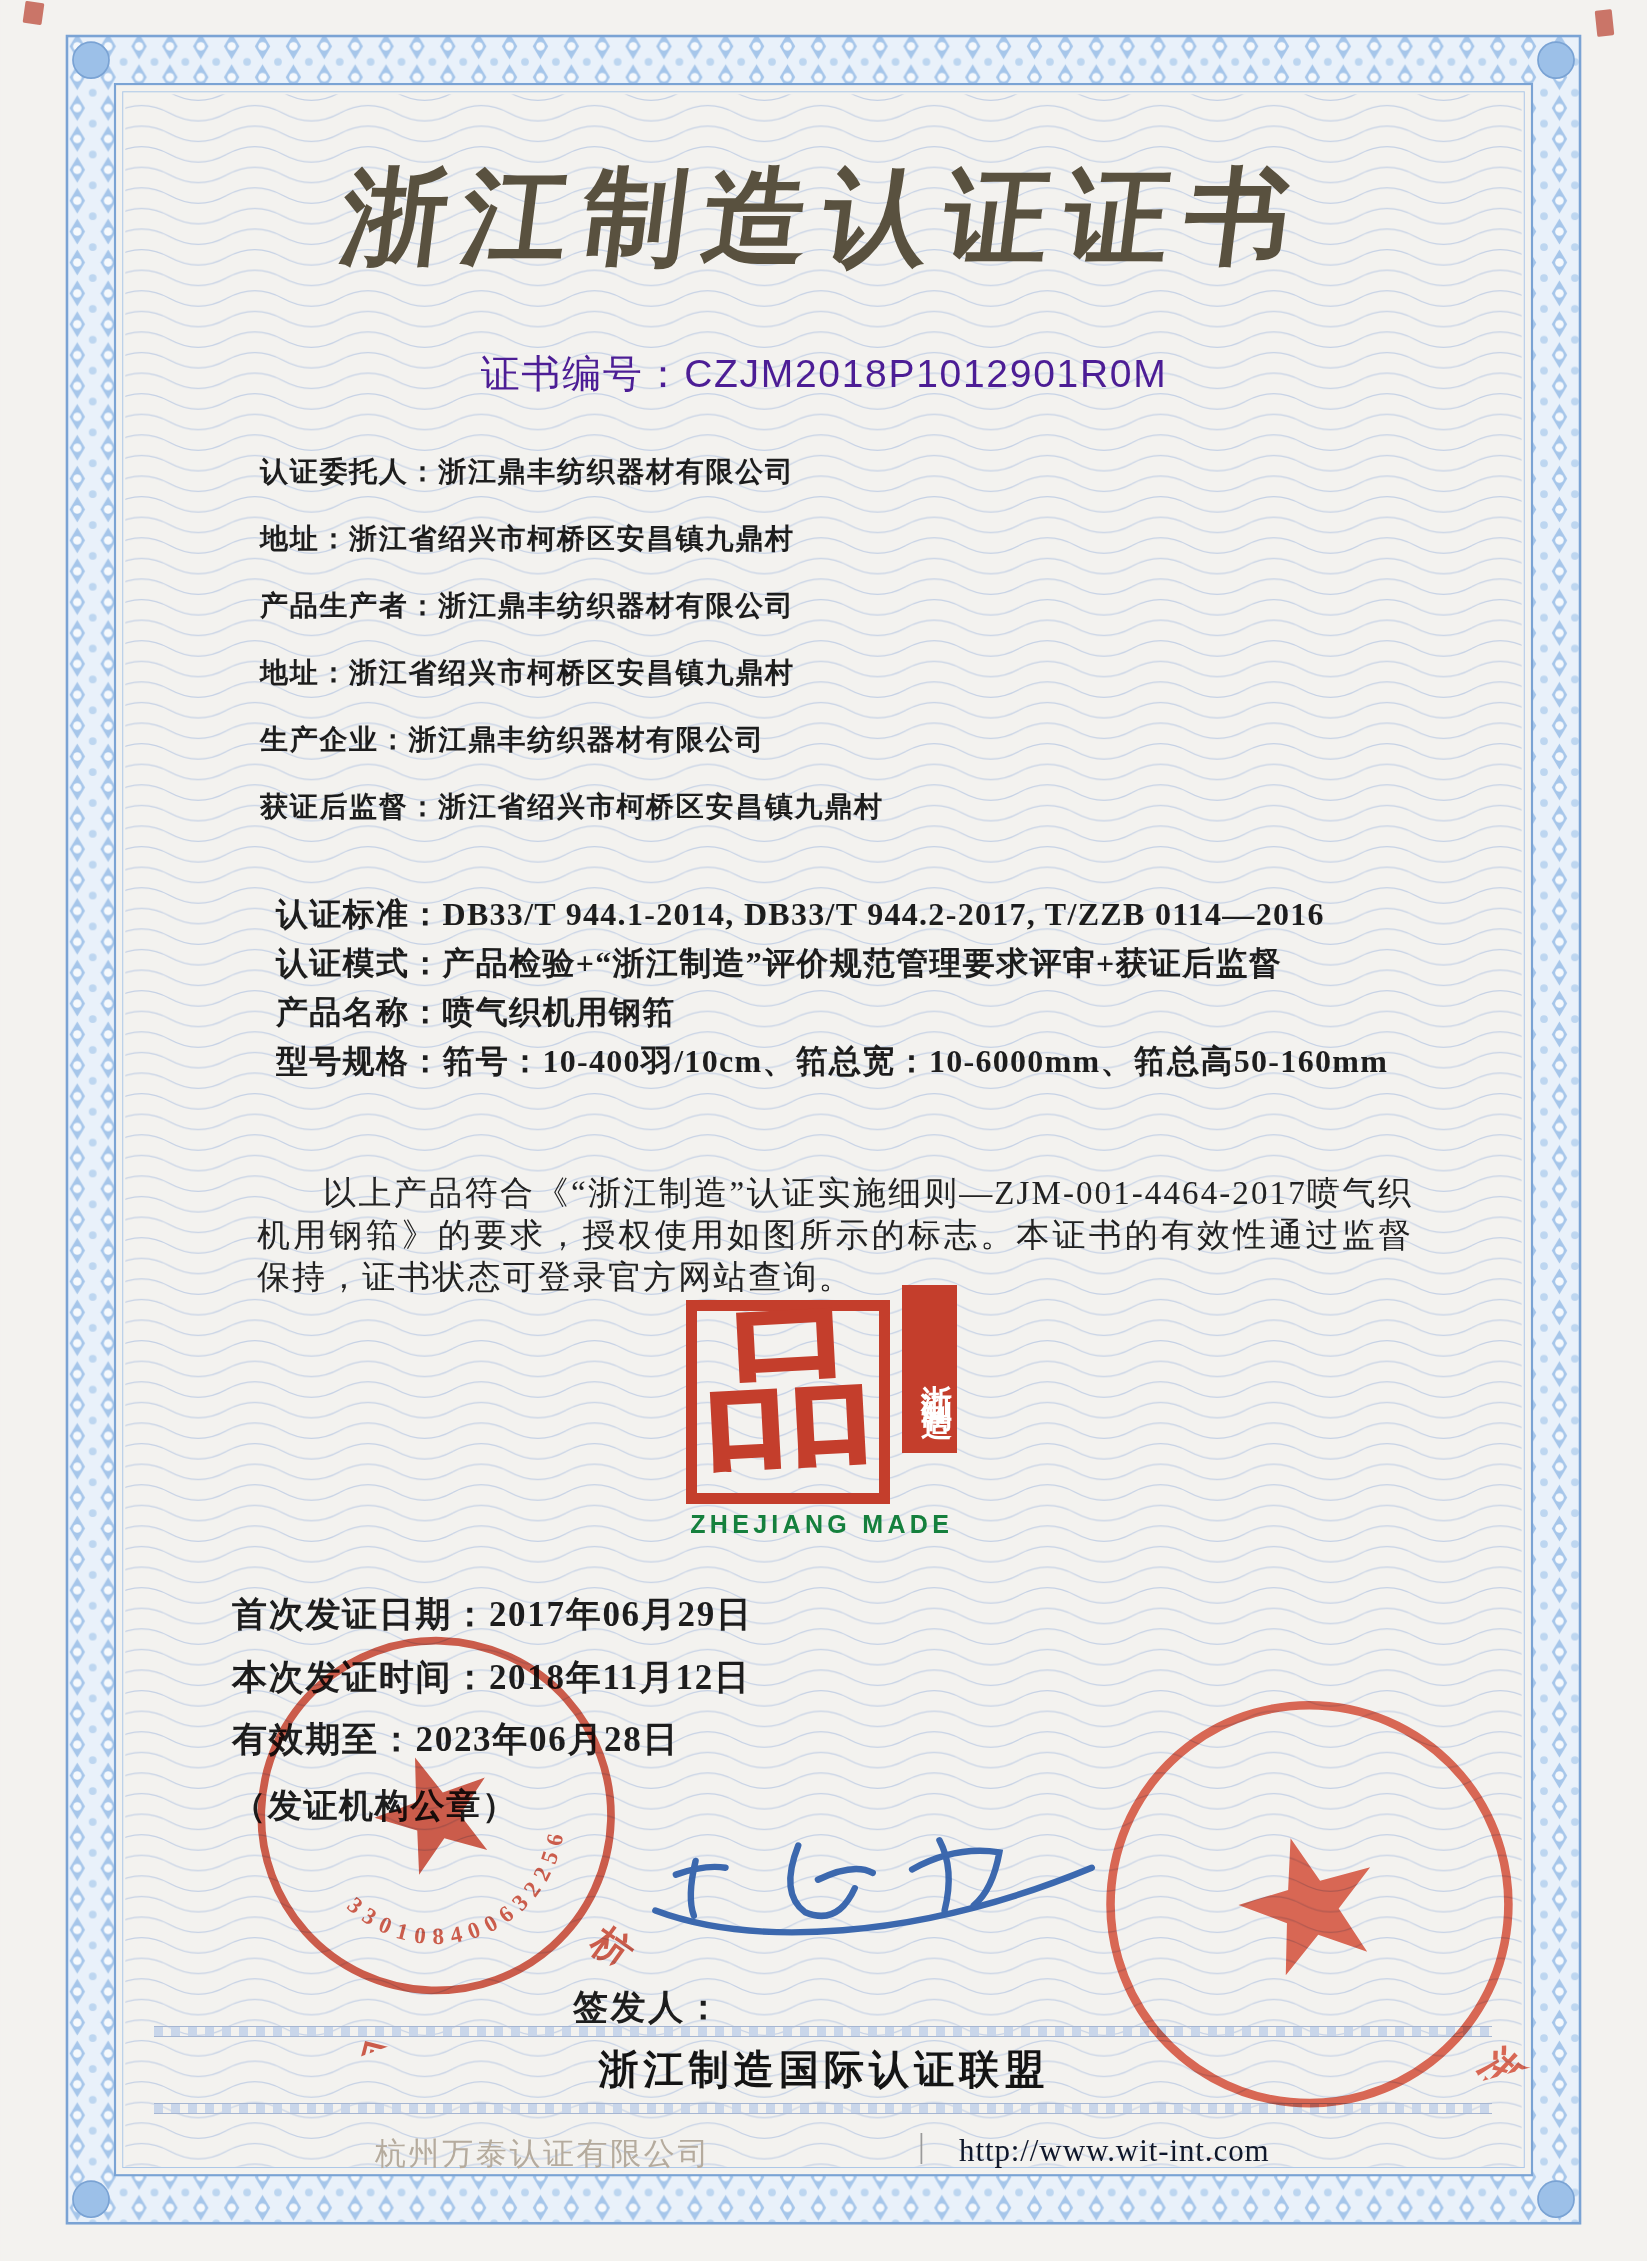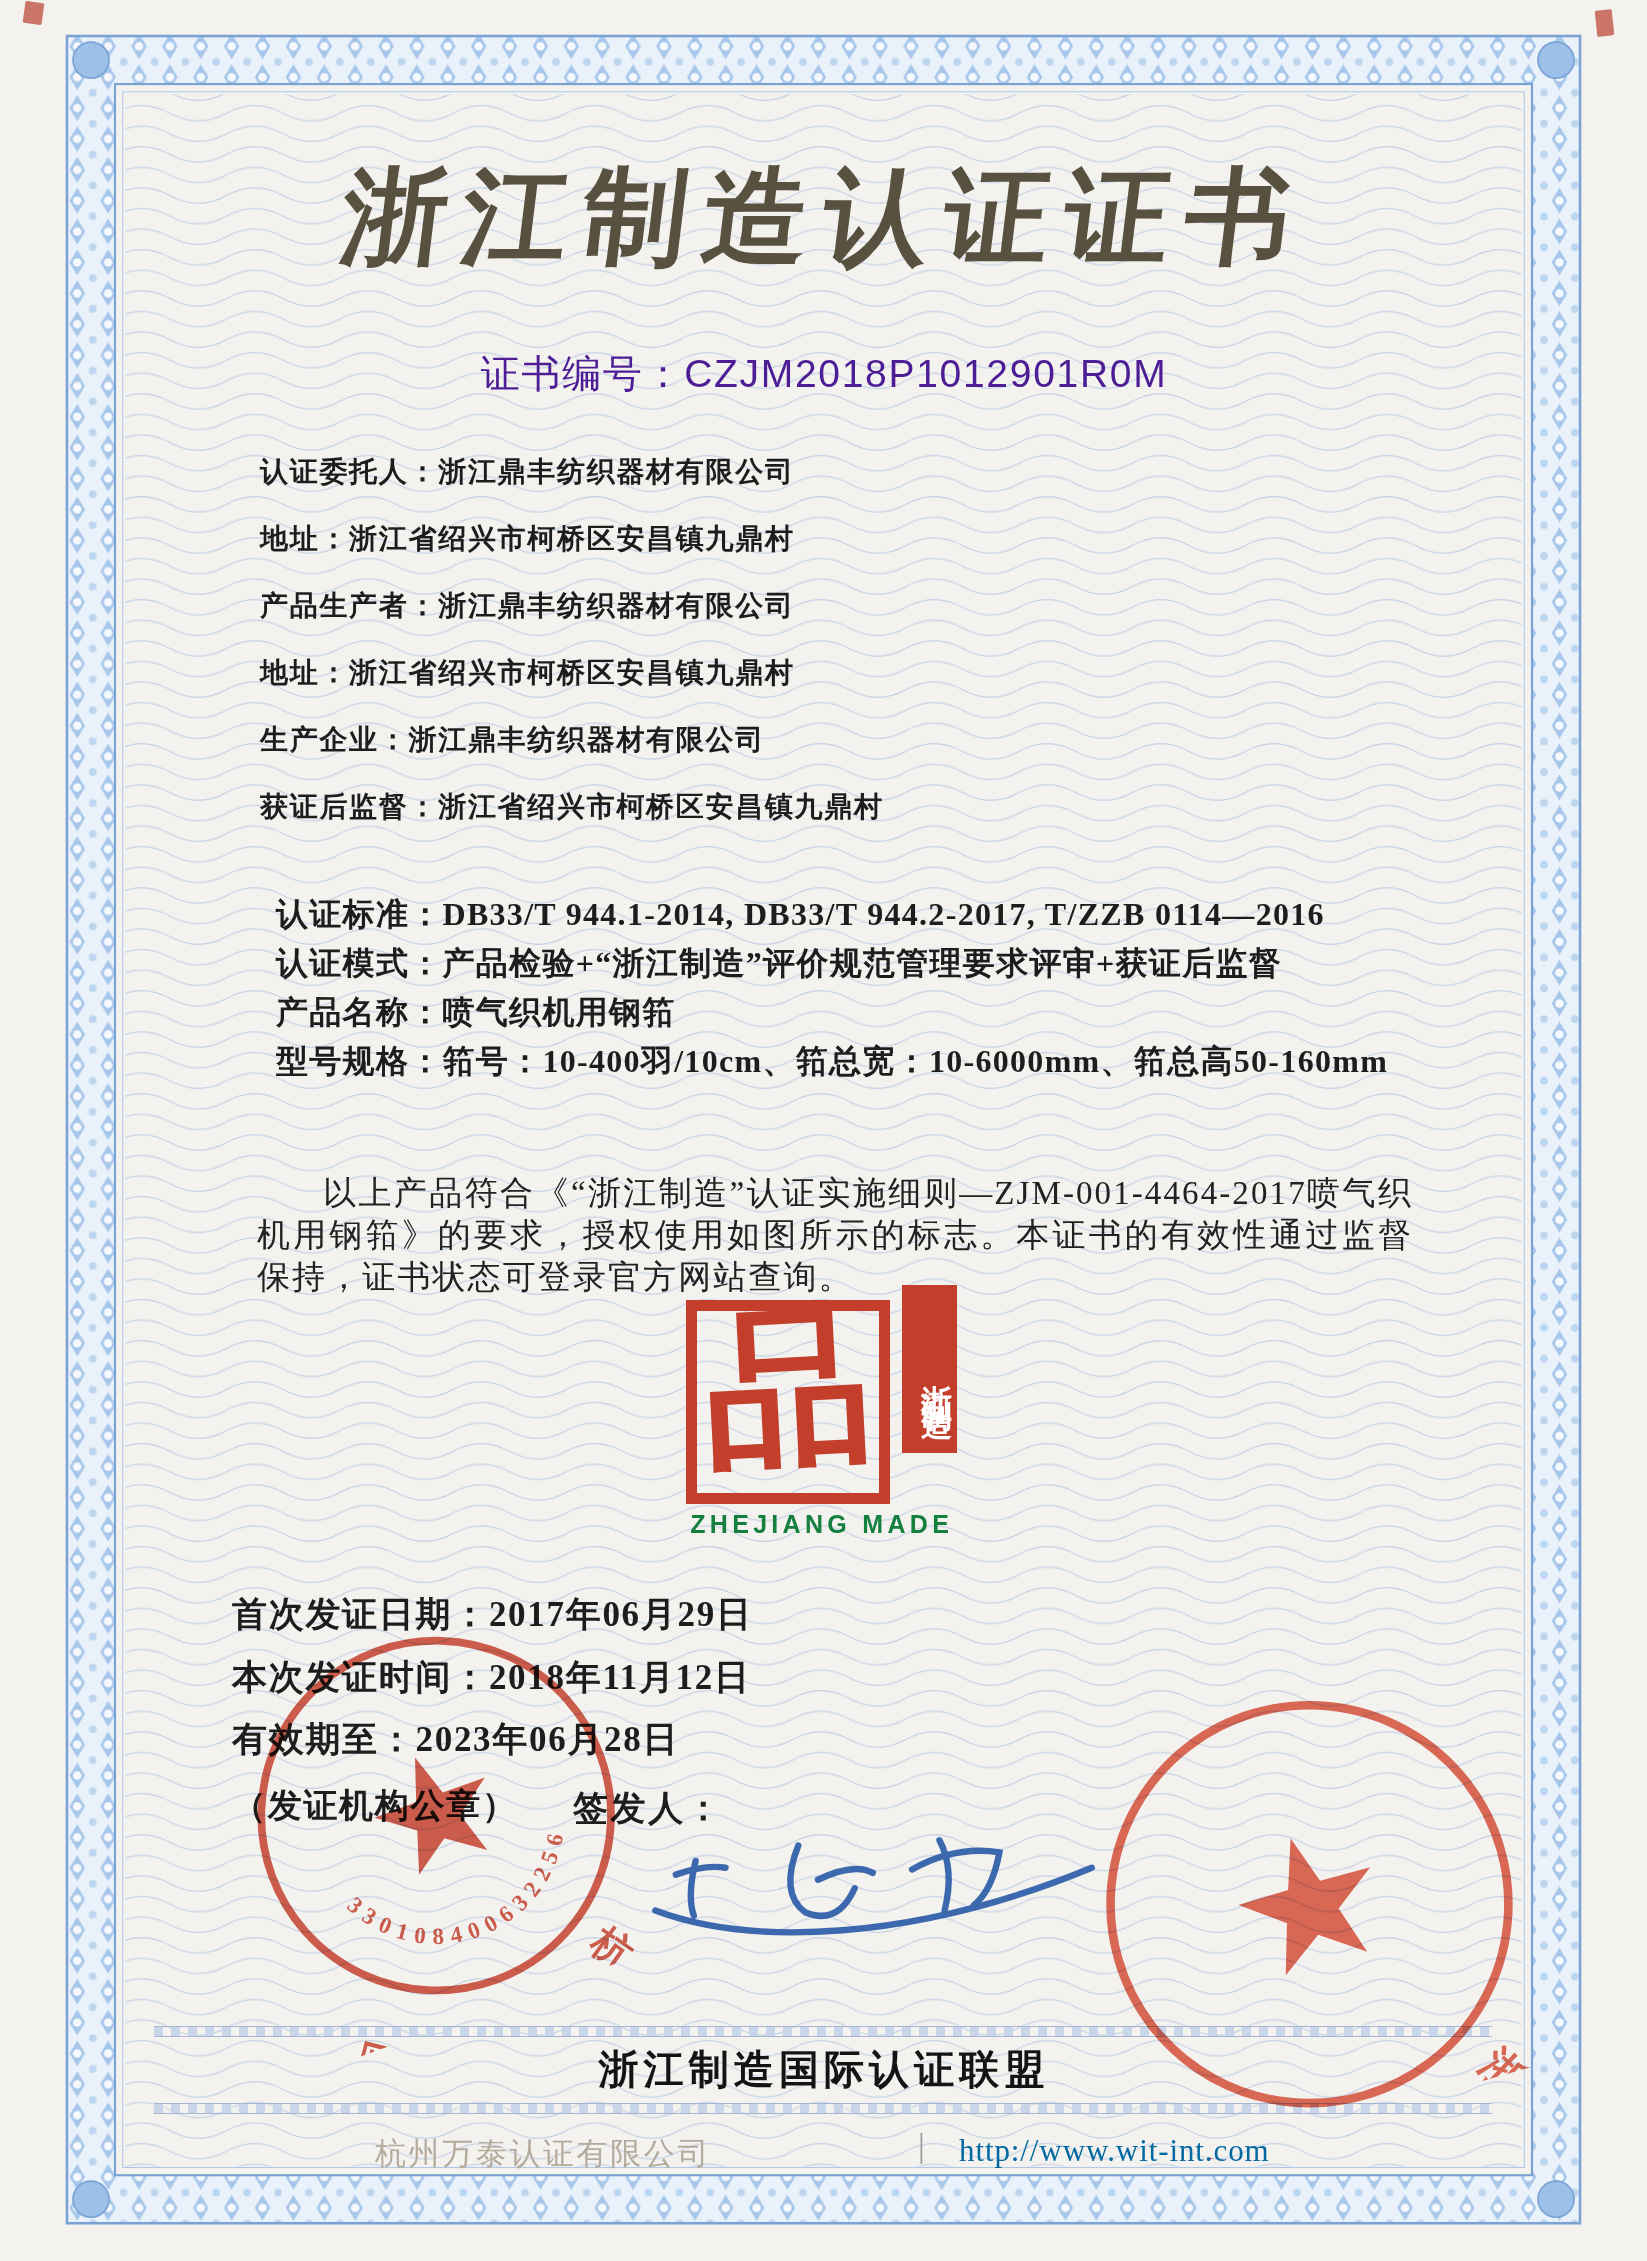--- a/index.html
+++ b/index.html
@@ -37,38 +37,38 @@
               writing-mode:vertical-rl;text-orientation:upright;font-size:31px;font-weight:700;
               letter-spacing:7.7px;padding-top:12px;box-sizing:border-box;text-align:center;}
   .logo .caption{position:absolute;left:-10.3px;top:225px;width:292px;text-align:center;
                  font-family:"Liberation Sans","DejaVu Sans",sans-serif;font-size:25px;font-weight:700;
                  letter-spacing:4.3px;color:#15803d;white-space:nowrap;}
 
   .dates{left:232px;top:1597px;font-size:35px;font-weight:700;letter-spacing:1.7px;z-index:1;}
   .dates .line{margin-bottom:26.6px;height:36px;line-height:36px;white-space:nowrap;}
   .sealnote{left:232px;top:1783px;font-size:34px;font-weight:700;letter-spacing:1.7px;z-index:1;}
 
-  .issuer{left:573px;top:1785px;font-size:35px;font-weight:700;letter-spacing:2.6px;z-index:1;font-family:Liberation Mono, monospace;}
+  .issuer{left:573px;top:1984px;font-size:35px;font-weight:700;letter-spacing:2.6px;z-index:1;font-family:Liberation Mono, monospace;}
 
   .sig{left:622px;top:1801px;width:498px;height:184px;z-index:2;}
 
   .stamp{mix-blend-mode:multiply;opacity:.88;z-index:2;}
   .stamp-left{left:243px;top:1620px;transform:rotate(-20deg);}
   .stamp-right{left:1091px;top:1683px;transform:rotate(-16deg);}
 
   .divider{left:154px;width:1338px;height:8.6px;border-top:1.7px solid #a6b6d2;border-bottom:1.7px solid #a6b6d2;
            background:repeating-linear-gradient(90deg,#c9d6ea 0 8.6px,rgba(0,0,0,0) 8.6px 17px);z-index:1;}
   .div-top{top:2026px;} .div-bottom{top:2103px;}
 
   .alliance{left:129px;top:2042px;width:1390px;text-align:center;font-size:40px;font-weight:700;
             letter-spacing:5.1px;color:#141414;z-index:1;}
 
   .footer-company{left:375px;top:2133px;font-size:31px;color:#b5ab9d;letter-spacing:2.6px;z-index:1;}
   .footer-sep{left:918px;top:2127px;font-size:34px;color:#9a9a9a;z-index:1;}
-  .footer-url{left:959px;top:2133px;font-size:31px;color:#0369a1;letter-spacing:0.9px;z-index:1;}
+  .footer-url{left:959px;top:2133px;font-size:31px;color:#0f172a;letter-spacing:0.9px;z-index:1;}
 
   .stamp text{font-family:"Liberation Serif","DejaVu Serif",serif;font-weight:700;}
 </style>
 </head>
 <body>
 
 <div class="page">
 
   <svg class="frame-svg" width="1647" height="2261" viewBox="0 0 1920 2636">
     <defs>

